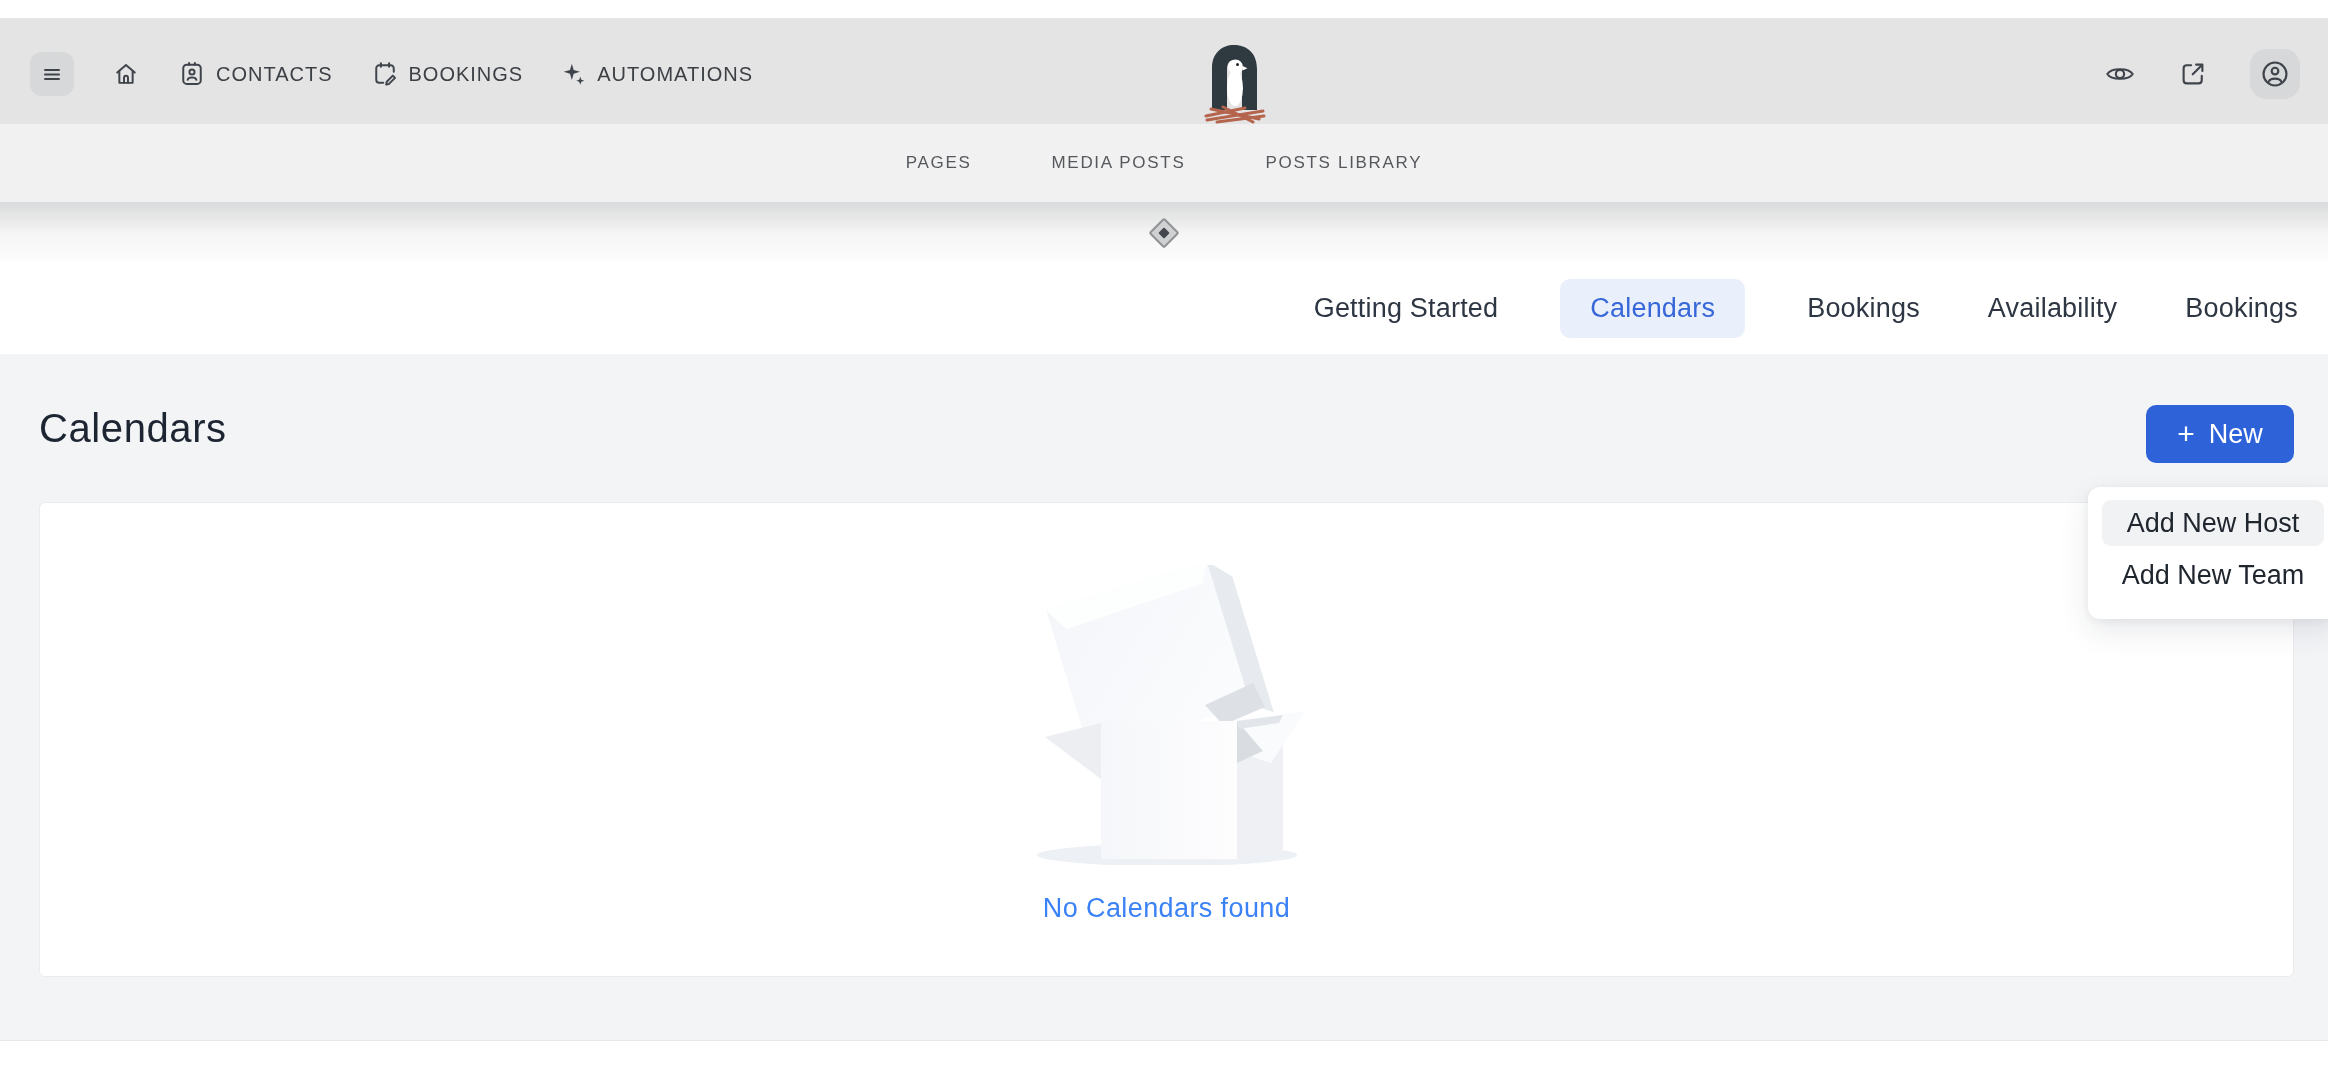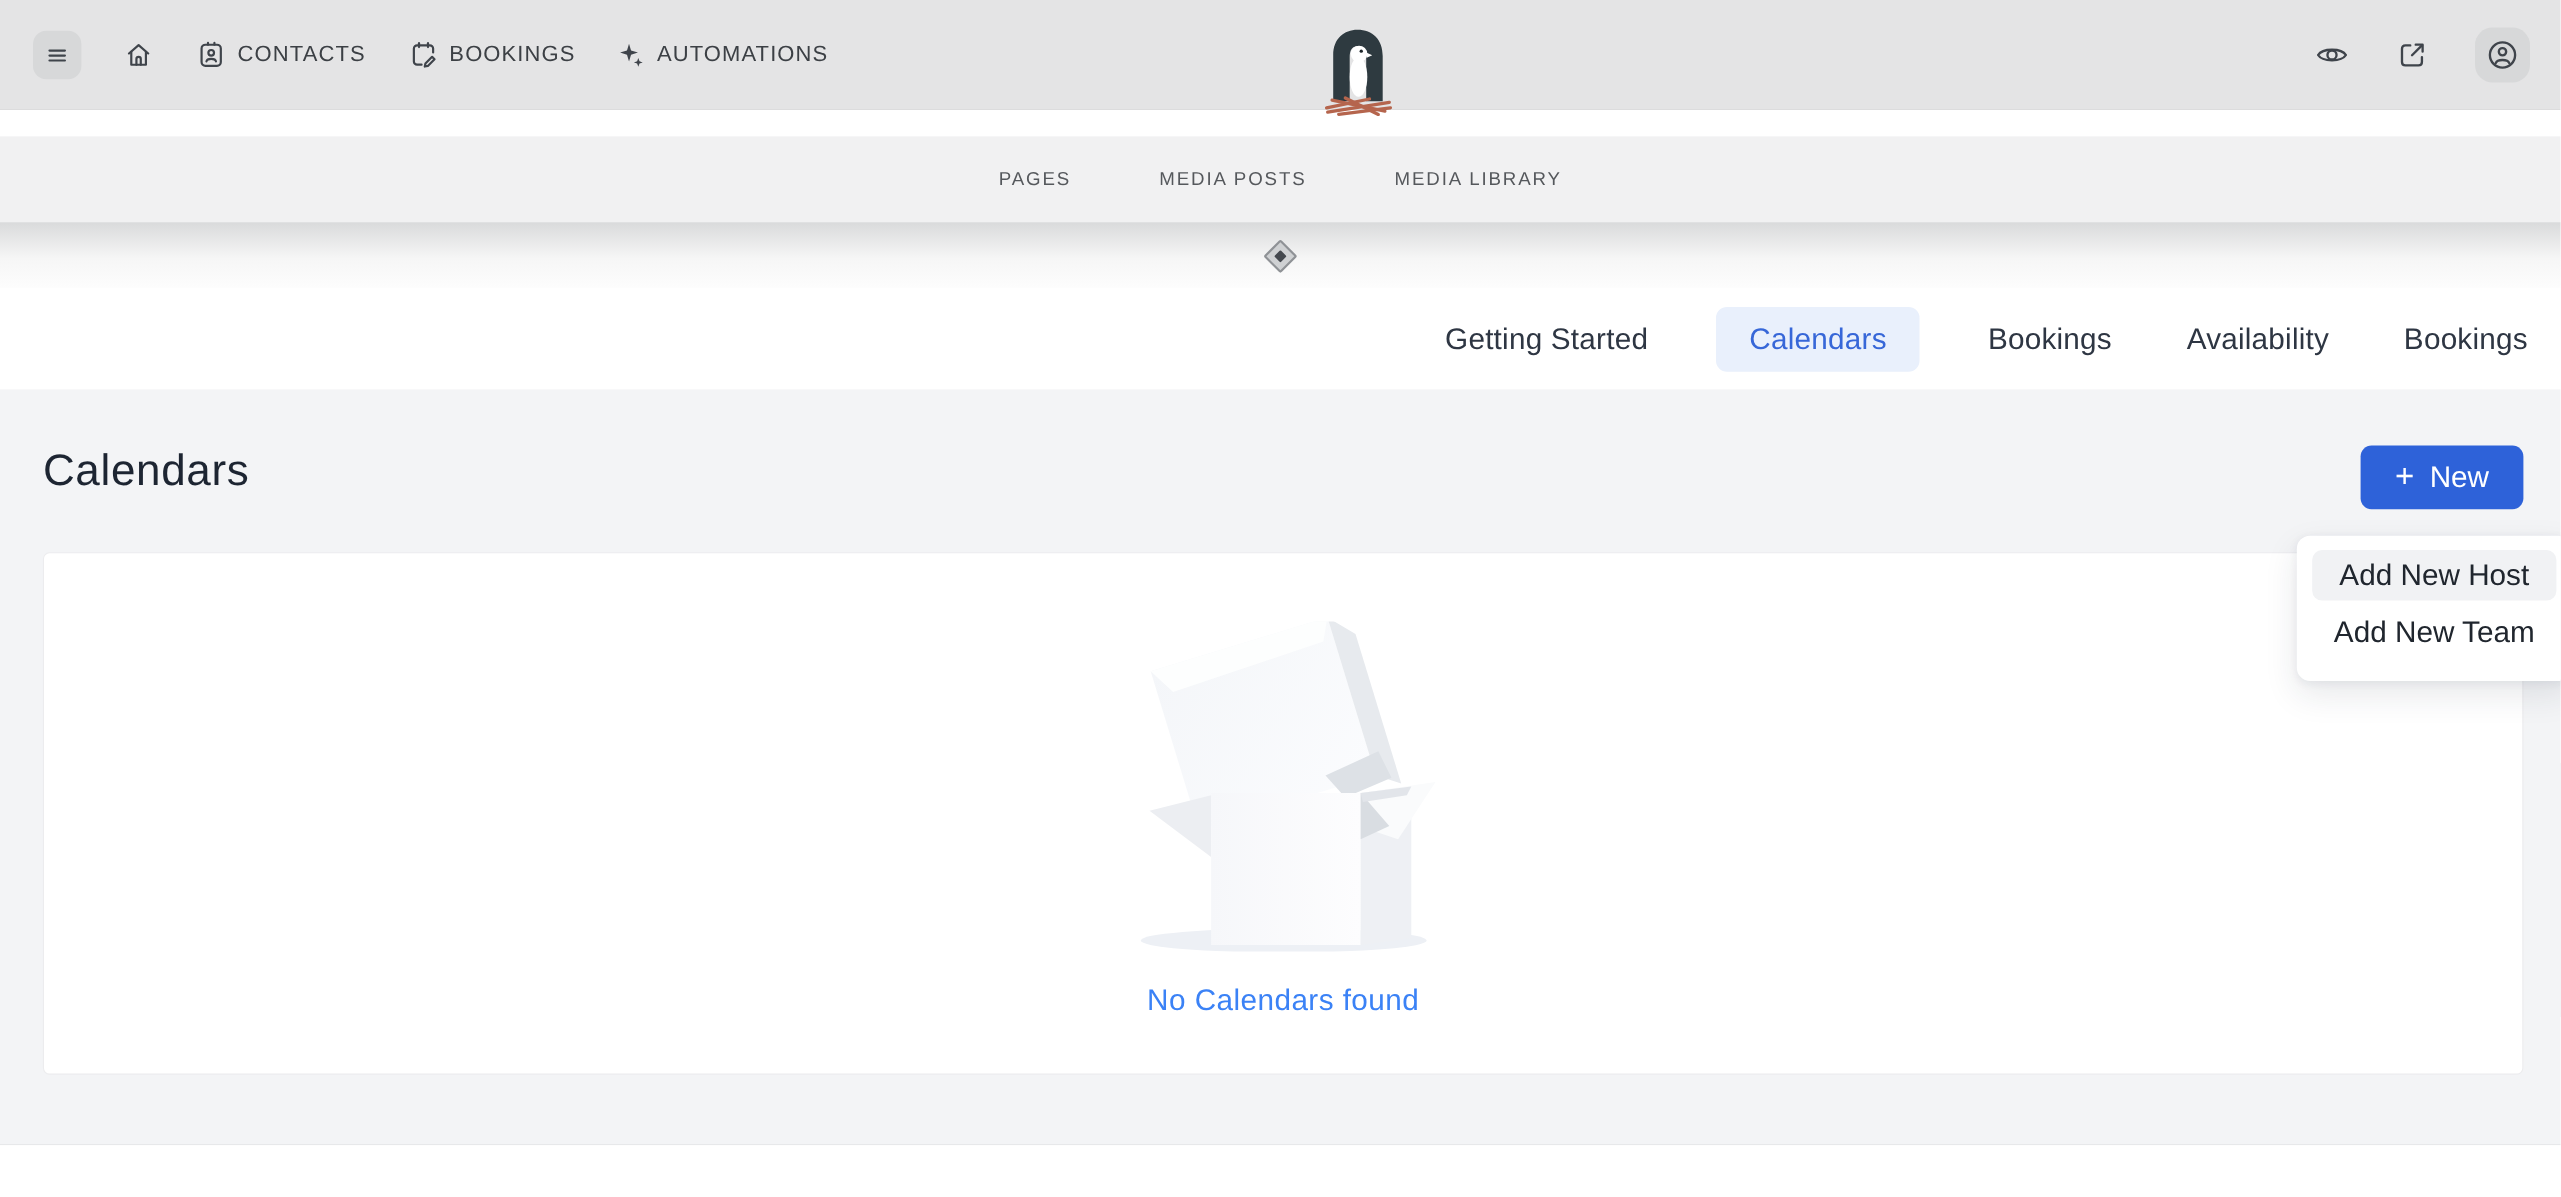--- a/index.html
+++ b/index.html
@@ -1,21 +1,21 @@
 <!DOCTYPE html>
 <html><head>
 <meta charset="utf-8">
 <style>
   * { margin:0; padding:0; box-sizing:border-box; }
   html,body { background:#fff; }
   body { font-family:"Liberation Sans", sans-serif; }
   .page { position:relative; width:2328px; height:1088px; overflow:hidden; background:#fff; }
 
   
-  .topbar { position:absolute; left:0; top:0; width:100%; height:100px;
+  .topbar { position:absolute; left:0; top:18px; width:100%; height:113px;
             background:#e4e4e5; display:flex; align-items:center;
             padding:0 28px 0 30px; border-bottom:1px solid rgba(0,0,0,.03); }
   .topbar-left { display:flex; align-items:center; gap:38px; }
   .icon { display:inline-flex; align-items:center; justify-content:center; color:#3f444b; }
   .icon svg { display:block; }
   .hamburger-btn { width:44px; height:44px; border:none; border-radius:12px;
                    background:#d7d8d9; display:flex; align-items:center; justify-content:center;
                    cursor:pointer; }
   .iconbtn { background:none; border:none; cursor:pointer; display:flex; align-items:center;
              justify-content:center; color:#3f444b; padding:0; }
@@ -183,21 +183,21 @@
             <path d="M7.4 17.6 c1-2.9 8.2-2.9 9.2 0"></path>
           </svg>
         </span>
       </button>
     </div>
   </header>
 
   <nav class="subnav">
     <button class="subnav-item">PAGES</button>
     <button class="subnav-item">MEDIA POSTS</button>
-    <button class="subnav-item">MEDIA LIBRARY</button>
+    <button class="subnav-item">POSTS LIBRARY</button>
   </nav>
 
   <div class="strip">
     <div class="diamond-handle">
       <div class="dot"></div>
     </div>
   </div>
 
   <nav class="tabbar">
     <button class="tab">Getting Started</button>

